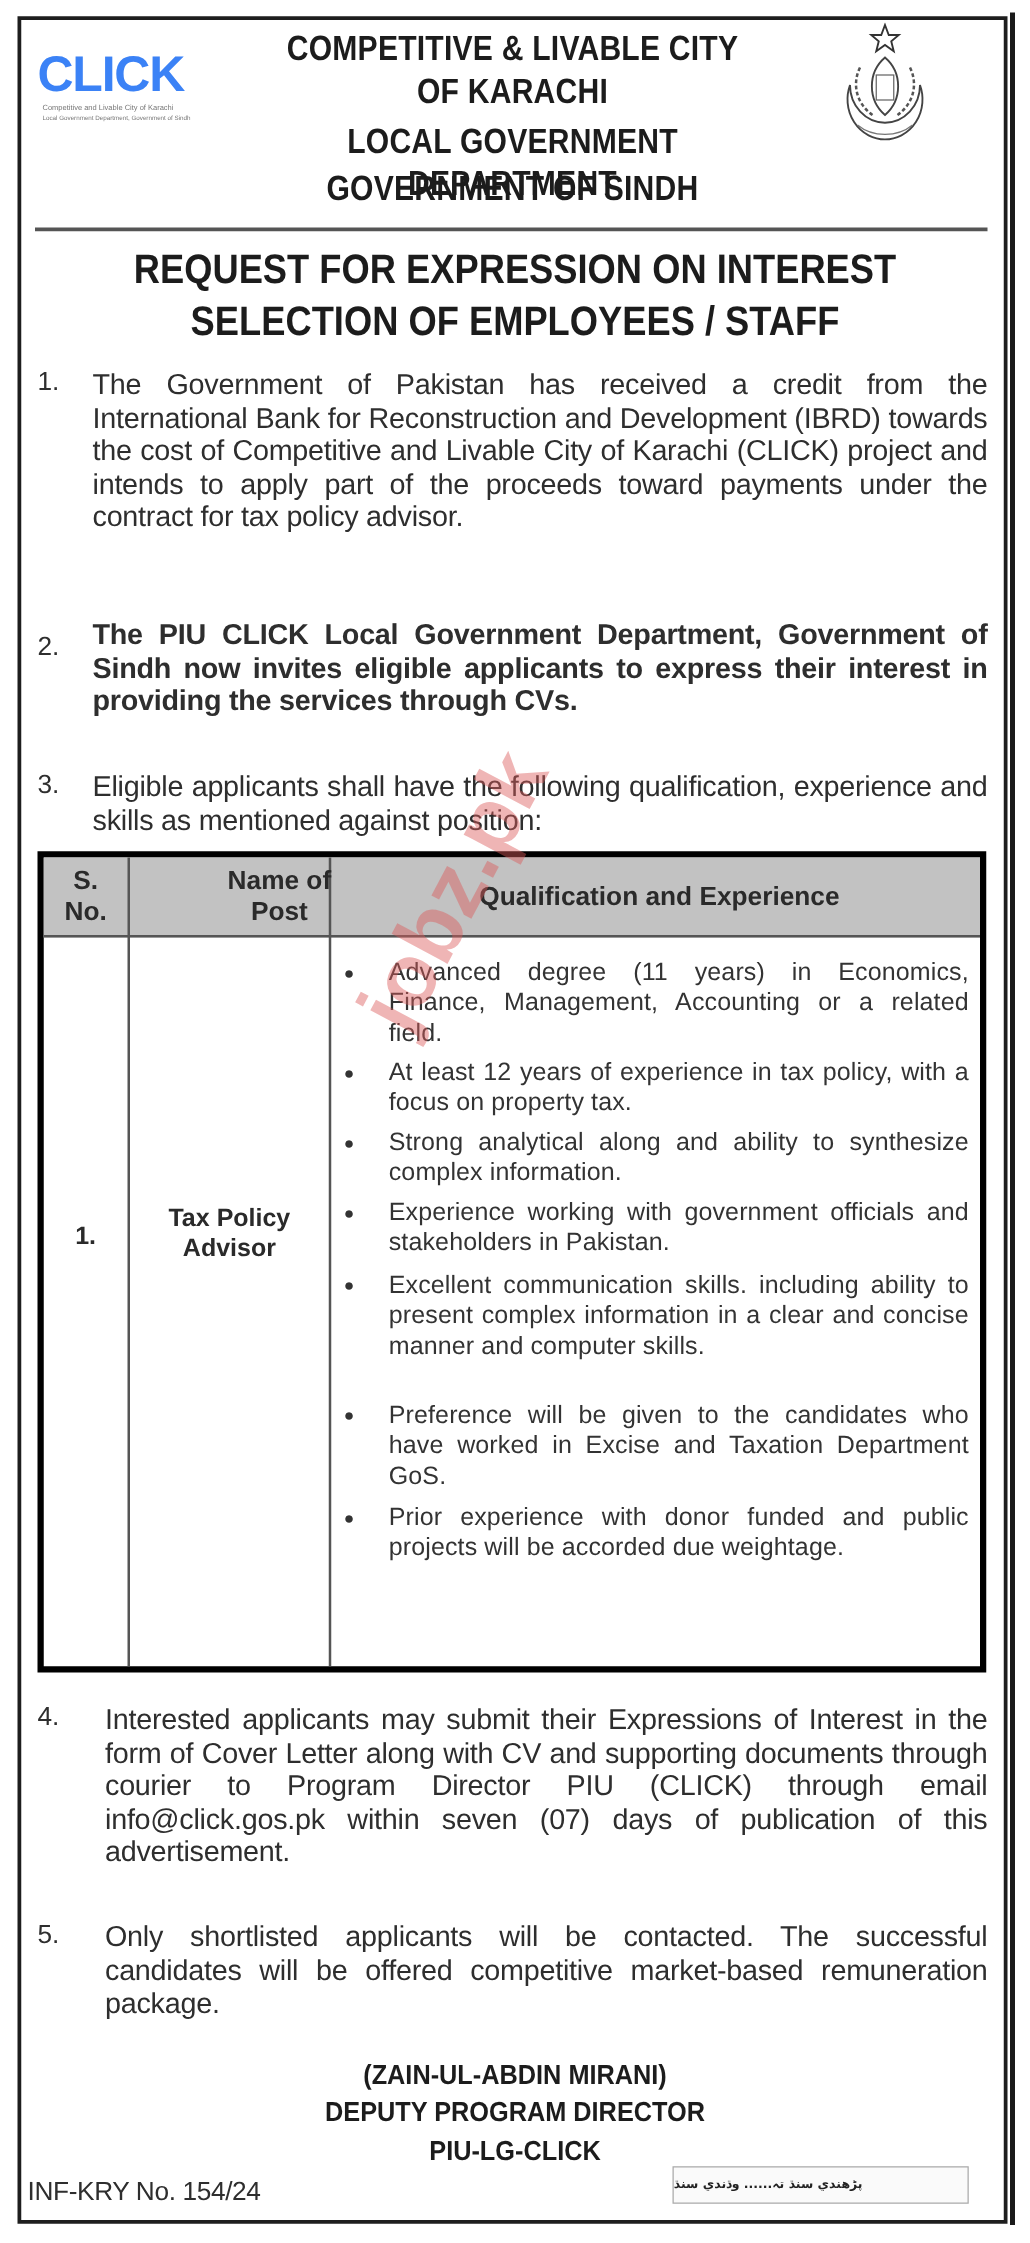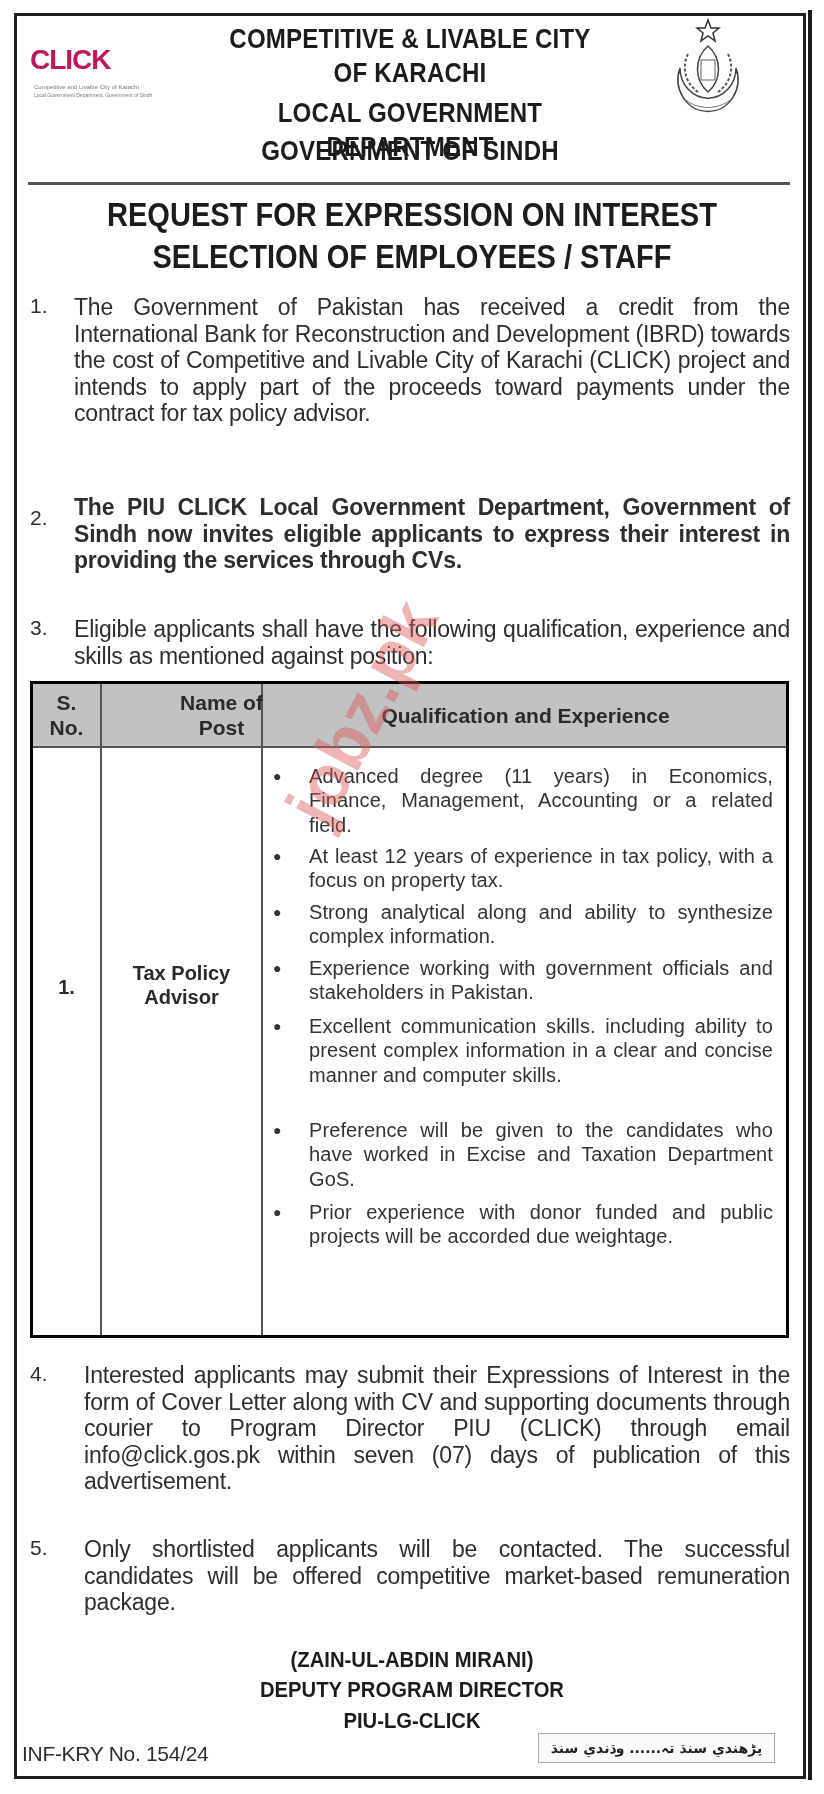--- a/index.html
+++ b/index.html
@@ -2,42 +2,42 @@
 <html><head>
 <meta charset="utf-8">
 <style>
   html, body { margin: 0; padding: 0; background: #ffffff; }
   body { width: 824px; height: 1794px; position: relative; overflow: hidden; color: #2a2a2a; font-family: "Liberation Sans", sans-serif; }
   .frame { position: absolute; left: 14px; top: 13px; width: 786px; height: 1760px; border: 3px solid #1e1e1e; box-sizing: content-box; }
   .frame-shadow { position: absolute; left: 808px; top: 10px; width: 4px; height: 1770px; background: #1a1a1a; }
 
   
   .logo { position: absolute; left: 30px; top: 40px; width: 140px; height: 64px; }
-  .logo-word { position: absolute; left: 0; top: 0; font-family: "Liberation Sans", sans-serif; font-weight: bold; font-size: 28px; letter-spacing: -1px; color: #be185d; line-height: 40px; }
+  .logo-word { position: absolute; left: 0; top: 0; font-family: "Liberation Sans", sans-serif; font-weight: bold; font-size: 40px; letter-spacing: -1px; color: #3b82f6; line-height: 40px; }
   .logo-sub1, .logo-sub2 { position: absolute; left: 4px; font-size: 6px; color: #777; white-space: nowrap; line-height: 7px; }
   .logo-sub1 { top: 44px; }
   .logo-sub2 { top: 52px; font-size: 5px; }
 
   .seal { position: absolute; left: 668px; top: 18px; width: 80px; height: 100px; }
 
   .head-title { position: absolute; left: 160px; width: 500px; text-align: center; font-family: "Liberation Sans", sans-serif; font-weight: bold; font-size: 28px; line-height: 34px; color: #1c1c1c; transform: scaleX(0.86); transform-origin: center; letter-spacing: 0.2px; }
   .ht1 { top: 22px; }
   .ht2 { top: 56px; }
   .ht3 { top: 96px; }
   .ht4 { top: 134px; }
   .rule { position: absolute; left: 28px; top: 182px; width: 762px; height: 3px; background: #555; }
 
   .rfe { position: absolute; left: 20px; width: 784px; text-align: center; font-weight: bold; font-size: 33px; line-height: 38px; color: #1c1c1c; transform: scaleX(0.88); transform-origin: center; }
   .rfe1 { top: 196px; }
   .rfe2 { top: 238px; }
   .pnum { position: absolute; font-size: 21px; color: #2e2e2e; }
   .ptext { position: absolute; text-align: justify; text-align-last: left; font-size: 23px; line-height: 26.5px; letter-spacing: -0.2px; color: #2e2e2e; }
 
   
-  .tbl { position: absolute; left: 30px; top: 681px; width: 759px; height: 657px; border: 3px solid #000000; box-sizing: border-box; }
+  .tbl { position: absolute; left: 30px; top: 681px; width: 759px; height: 657px; border: 5px solid #000000; box-sizing: border-box; }
   .thead { position: absolute; left: 0; top: 0; width: 100%; height: 64px; background: #c2c2c2; border-bottom: 2px solid #555; box-sizing: border-box; }
   .col-div1 { position: absolute; left: 67px; top: 0; width: 2px; height: 100%; background: #555; }
   .col-div2 { position: absolute; left: 228px; top: 0; width: 2px; height: 100%; background: #555; }
   .th { position: absolute; top: 0; height: 62px; display: flex; align-items: center; justify-content: center; text-align: center; font-weight: bold; font-size: 21px; line-height: 25px; color: #2a2a2a; }
   .th-sno { left: 0; width: 67px; }
   .th-post { left: 69px; width: 159px; padding-left: 40px; }
   .th-qual { left: 230px; width: 525px; }
   .td-sno { position: absolute; left: 0; width: 67px; top: 292px; text-align: center; font-weight: bold; font-size: 20px; color: #2a2a2a; }
   .td-post { position: absolute; left: 69px; width: 159px; top: 277px; text-align: center; font-weight: bold; font-size: 20px; line-height: 24px; color: #2a2a2a; }
 
@@ -46,21 +46,21 @@
   .bdot { position: absolute; left: 10px; top: 0; font-size: 14px; line-height: 24px; color: #333; }
   .btext { position: absolute; left: 46px; width: 464px; text-align: justify; text-align-last: left; font-size: 20px; line-height: 24.4px; color: #333; letter-spacing: 0.1px; }
 
   .watermark { position: absolute; left: 270px; top: 800px; font-family: "Liberation Sans", sans-serif; font-size: 70px; font-weight: bold; color: rgba(220, 90, 90, 0.45); transform: rotate(-62deg); transform-origin: left top; pointer-events: none; white-space: nowrap; }
 
   .sign { position: absolute; left: 20px; width: 784px; text-align: center; font-weight: bold; font-size: 22px; line-height: 28px; color: #1c1c1c; transform: scaleX(0.92); transform-origin: center; }
   .s1 { top: 1646px; }
   .s2 { top: 1676px; }
   .s3 { top: 1707px; }
   .ref { position: absolute; left: 22px; top: 1742px; font-size: 21px; color: #2e2e2e; letter-spacing: -0.3px; }
-  .stamp { position: absolute; left: 538px; top: 1733px; width: 237px; height: 30px; border: 1px solid #aaa; background: #fafafa; box-sizing: border-box; font-family: "DejaVu Sans", sans-serif; font-weight: bold; font-size: 14px; line-height: 28px; text-align: center; color: #222; direction: rtl; }
+  .stamp { position: absolute; left: 538px; top: 1733px; width: 237px; height: 30px; border: 1px solid #aaa; background: #fafafa; box-sizing: border-box; font-family: "DejaVu Sans", sans-serif; font-weight: bold; font-size: 10px; line-height: 28px; text-align: left; color: #222; direction: rtl; }
 </style>
 </head>
 <body>
 
 <div class="frame"></div>
 <div class="frame-shadow"></div>
 
 <div class="logo">
   <div class="logo-word">CLICK</div>
   <div class="logo-sub1">Competitive and Livable City of Karachi</div>

